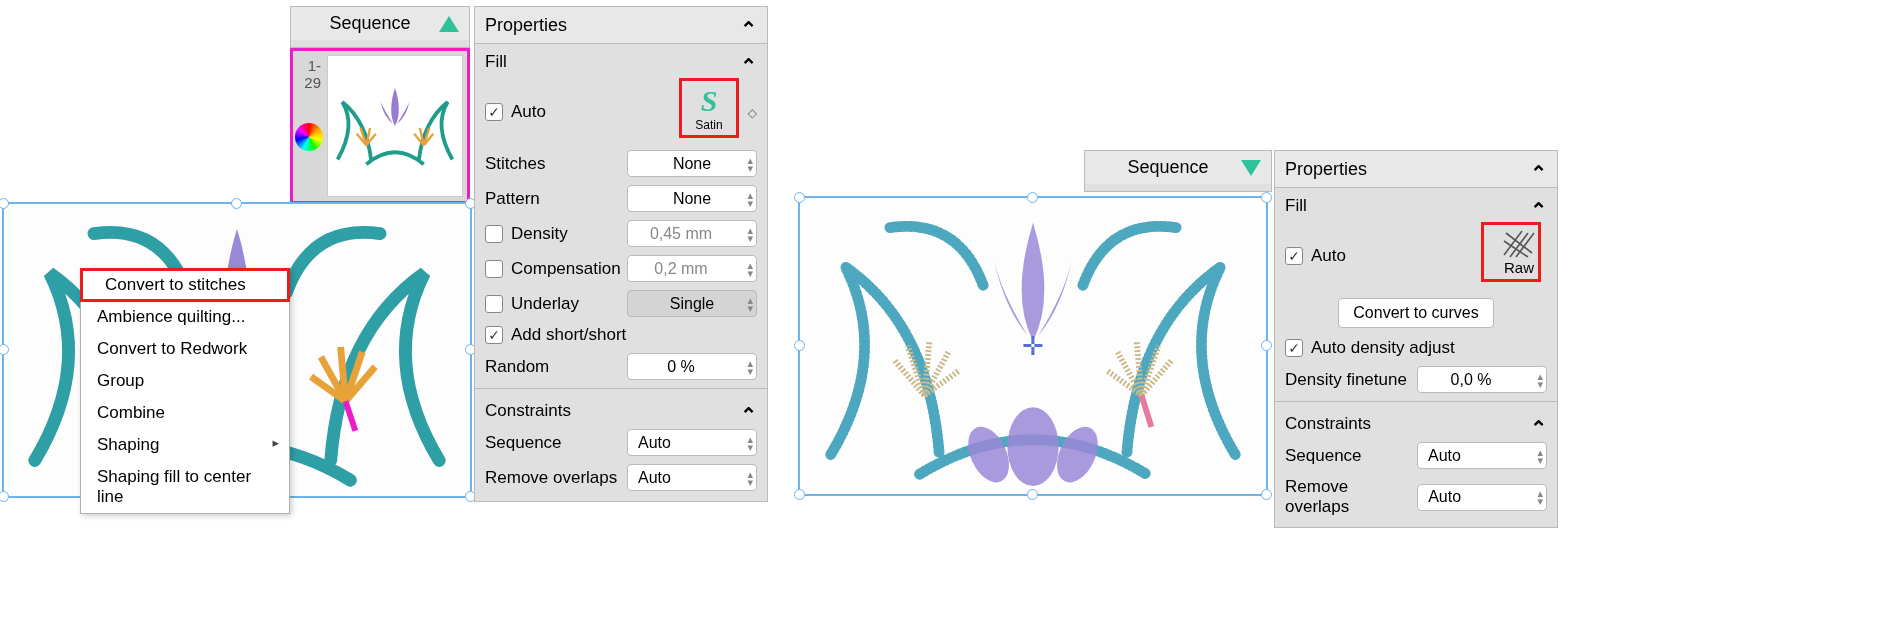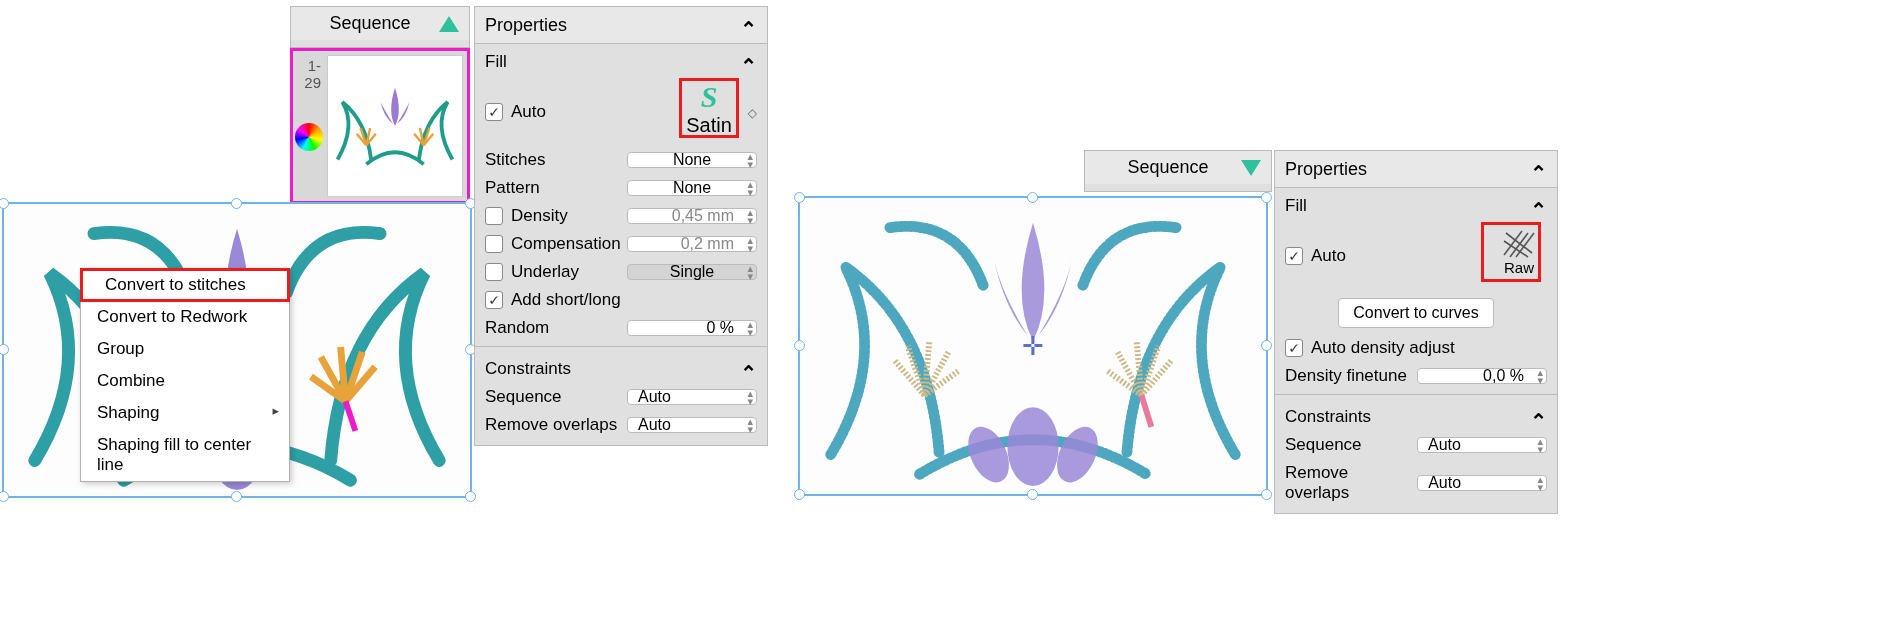--- a/index.html
+++ b/index.html
@@ -12,24 +12,24 @@
 
   .section-header { display: flex; justify-content: space-between; align-items: center; padding: 6px 10px 2px 10px; }
   .section-header .title { font-size: 17px; }
 
   .row { display: flex; align-items: center; justify-content: space-between; padding: 4px 10px; }
   .row .label { font-size: 17px; }
   .checkbox { width: 18px; height: 18px; border: 1px solid #888; border-radius: 3px; background: #fff; margin-right: 8px; display:inline-flex; align-items:center; justify-content:center; flex-shrink:0;}
   .checkbox.checked::after { content:"✓"; font-size:14px; color:#333; }
   .left-group { display:flex; align-items:center; }
 
-  .input-field { width: 130px; height: 16px; border: 1px solid #bbb; background: #fff; border-radius: 4px; display:flex; align-items:center; justify-content:center; font-size:16px; position:relative;}
+  .input-field { width: 130px; height: 27px; border: 1px solid #bbb; background: #fff; border-radius: 4px; display:flex; align-items:center; justify-content:center; font-size:16px; position:relative;}
   .input-field.grey { color:#888; }
   .input-field .spinner { position:absolute; right:3px; font-size:11px; color:#888; line-height:8px;}
-  .input-field.right-align { justify-content:flex-end; padding-right:22px;}
+  .input-field.right-align { padding-right:22px;}
 
   .greybtn { background:#d4d4d4; }
 
   .red-box { border: 3px solid #ec1c1c; }
   .magenta-box { border: 3px solid #ec1cc9; }
 
   
   .seq-l { left: 290px; top: 6px; width: 180px; height: 42px; }
   .seq-l .title { flex:1; text-align:center; }
   .green-up { width:0;height:0;border-left:10px solid transparent;border-right:10px solid transparent;border-bottom:16px solid #2fc29a;}
@@ -149,20 +149,21 @@
   <div class="sel-handle h-tr"></div>
   <div class="sel-handle h-ml"></div>
   <div class="sel-handle h-mr"></div>
   <div class="sel-handle h-bl"></div>
   <div class="sel-handle h-bm"></div>
   <div class="sel-handle h-br"></div>
 </div>
 
 <div class="ctx">
   <div class="ctx-item highlighted">Convert to stitches</div>
+  <div class="ctx-item">Ambience quilting...</div>
   <div class="ctx-item">Convert to Redwork</div>
   <div class="ctx-item">Group</div>
   <div class="ctx-item">Combine</div>
   <div class="ctx-item sub">Shaping</div>
   <div class="ctx-item">Shaping fill to center line</div>
 </div>
 
 <div class="panel props-l">
   <div class="panel-header">
     <span class="title">Properties</span>
@@ -176,21 +177,21 @@
 
   <div style="position:relative; height:70px;">
     <div class="row" style="position:absolute; left:0; top:22px;">
       <span class="left-group">
         <span class="checkbox checked"></span>
         <span class="label">Auto</span>
       </span>
     </div>
     <div class="fill-icon-box red-box" style="right:28px; top:2px;">
       <span class="satin-s">S</span>
-      <span style="font-size:20px;">Satin</span>
+      <span style="font-size:12px;">Satin</span>
     </div>
     <span style="position:absolute;right:10px;top:30px;font-size:12px;color:#666;">◇</span>
   </div>
 
   <div class="row">
     <span class="label">Stitches</span>
     <span class="input-field">
         <span>None</span>
         <span class="spinner">▴<br>▾</span>
       </span>
@@ -228,21 +229,21 @@
         <span class="label">Underlay</span>
       </span>
     <span class="input-field greybtn">
         <span>Single</span>
         <span class="spinner">▴<br>▾</span>
       </span>
   </div>
   <div class="row">
     <span class="left-group">
         <span class="checkbox checked"></span>
-        <span class="label">Add short/long</span>
+        <span class="label">Add short/short</span>
       </span>
   </div>
   <div class="row">
     <span class="label">Random</span>
     <span class="input-field right-align">
         <span>0 %</span>
         <span class="spinner">▴<br>▾</span>
       </span>
   </div>
 

